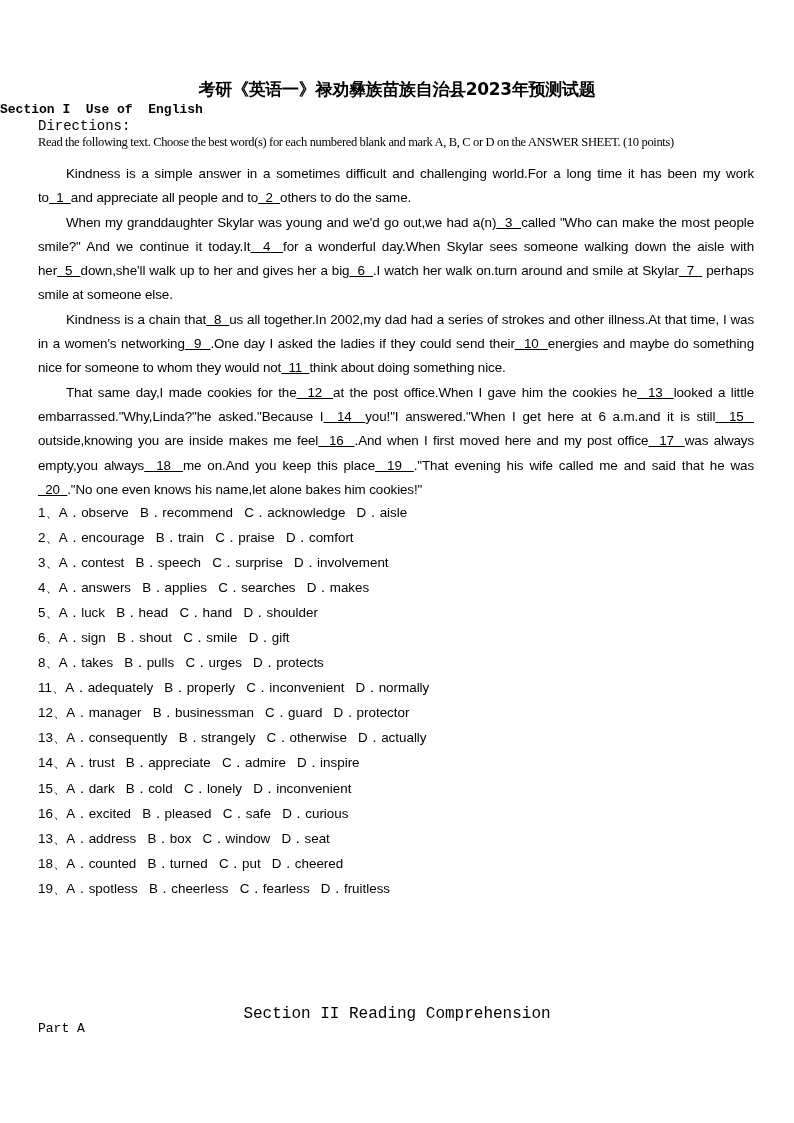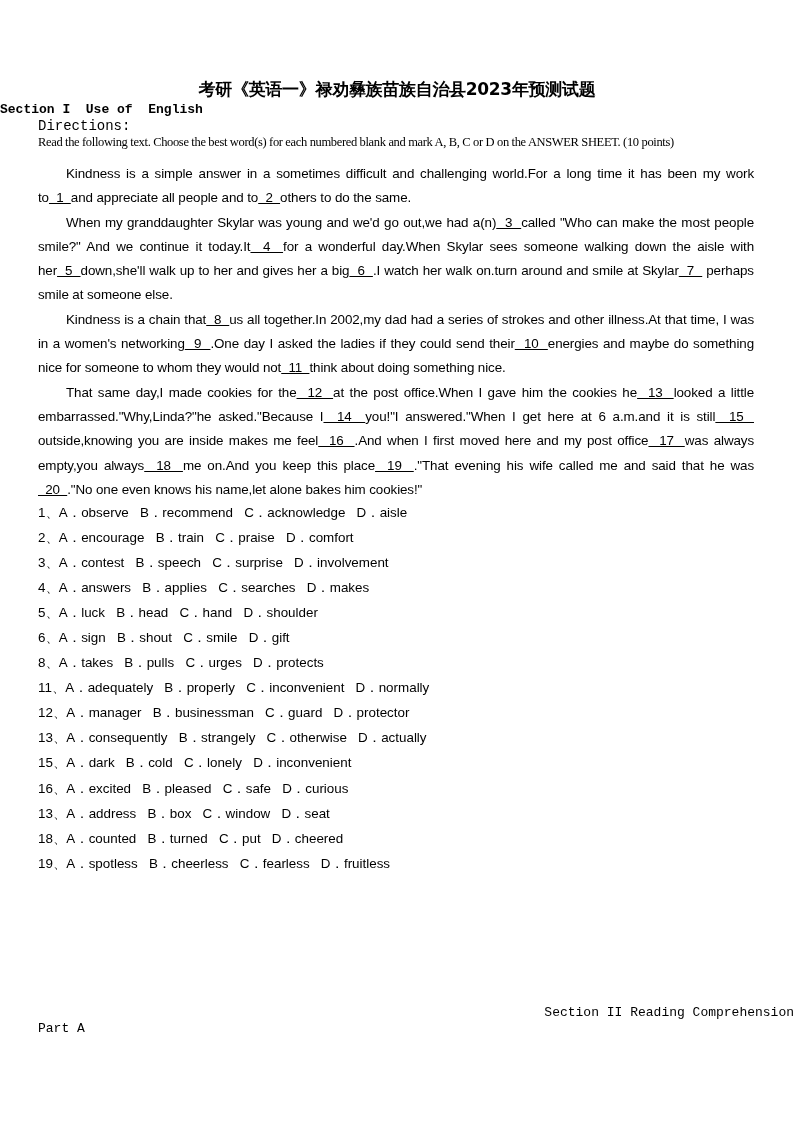--- a/index.html
+++ b/index.html
@@ -25,21 +25,21 @@
   .passage {
     position: absolute; left: 38px; top: 162px; width: 716px;
     font-size: 13.4px; line-height: 24.3px; letter-spacing: -0.1px;
   }
   .passage p { margin: 0; text-indent: 28px; text-align: justify; }
   .blank { text-decoration: underline; white-space: pre; }
   .options { position: absolute; left: 38px; top: 500px; font-size: 13.4px; }
   .opt-row { height: 25.05px; line-height: 25px; white-space: nowrap; }
   .opt-row span { white-space: pre; }
   .section2 {
-    position: absolute; left: 0; top: 1005px; width: 794px; text-align: right; font-size: 13px; white-space: pre;
+    position: absolute; left: 0; top: 1005px; width: 794px; text-align: center; font-size: 16px; white-space: pre;
   }
   .parta { position: absolute; left: 38px; top: 1021px; font-size: 13px; text-align: center; }
 </style>
 </head>
 <body>
 
 <div class="page">
   <div class="title">考研《英语一》禄劝彝族苗族自治县2023年预测试题</div>
   <div class="subtitle mono">Section I  Use of  English</div>
   <div class="directions-label mono">Directions:</div>
@@ -56,20 +56,21 @@
       <div class="opt-row"><span>1、</span><span>A．</span><span>observe   </span><span>B．</span><span>recommend   </span><span>C．</span><span>acknowledge   </span><span>D．</span><span>aisle</span></div>
       <div class="opt-row"><span>2、</span><span>A．</span><span>encourage   </span><span>B．</span><span>train   </span><span>C．</span><span>praise   </span><span>D．</span><span>comfort</span></div>
       <div class="opt-row"><span>3、</span><span>A．</span><span>contest   </span><span>B．</span><span>speech   </span><span>C．</span><span>surprise   </span><span>D．</span><span>involvement</span></div>
       <div class="opt-row"><span>4、</span><span>A．</span><span>answers   </span><span>B．</span><span>applies   </span><span>C．</span><span>searches   </span><span>D．</span><span>makes</span></div>
       <div class="opt-row"><span>5、</span><span>A．</span><span>luck   </span><span>B．</span><span>head   </span><span>C．</span><span>hand   </span><span>D．</span><span>shoulder</span></div>
       <div class="opt-row"><span>6、</span><span>A．</span><span>sign   </span><span>B．</span><span>shout   </span><span>C．</span><span>smile   </span><span>D．</span><span>gift</span></div>
       <div class="opt-row"><span>8、</span><span>A．</span><span>takes   </span><span>B．</span><span>pulls   </span><span>C．</span><span>urges   </span><span>D．</span><span>protects</span></div>
       <div class="opt-row"><span>11、</span><span>A．</span><span>adequately   </span><span>B．</span><span>properly   </span><span>C．</span><span>inconvenient   </span><span>D．</span><span>normally</span></div>
       <div class="opt-row"><span>12、</span><span>A．</span><span>manager   </span><span>B．</span><span>businessman   </span><span>C．</span><span>guard   </span><span>D．</span><span>protector</span></div>
       <div class="opt-row"><span>13、</span><span>A．</span><span>consequently   </span><span>B．</span><span>strangely   </span><span>C．</span><span>otherwise   </span><span>D．</span><span>actually</span></div>
+      <div class="opt-row"><span>14、</span><span>A．</span><span>trust   </span><span>B．</span><span>appreciate   </span><span>C．</span><span>admire   </span><span>D．</span><span>inspire</span></div>
       <div class="opt-row"><span>15、</span><span>A．</span><span>dark   </span><span>B．</span><span>cold   </span><span>C．</span><span>lonely   </span><span>D．</span><span>inconvenient</span></div>
       <div class="opt-row"><span>16、</span><span>A．</span><span>excited   </span><span>B．</span><span>pleased   </span><span>C．</span><span>safe   </span><span>D．</span><span>curious</span></div>
       <div class="opt-row"><span>13、</span><span>A．</span><span>address   </span><span>B．</span><span>box   </span><span>C．</span><span>window   </span><span>D．</span><span>seat</span></div>
       <div class="opt-row"><span>18、</span><span>A．</span><span>counted   </span><span>B．</span><span>turned   </span><span>C．</span><span>put   </span><span>D．</span><span>cheered</span></div>
       <div class="opt-row"><span>19、</span><span>A．</span><span>spotless   </span><span>B．</span><span>cheerless   </span><span>C．</span><span>fearless   </span><span>D．</span><span>fruitless</span></div>
     </div>
 
   <div class="section2 mono">Section II Reading Comprehension</div>
   <div class="parta mono">Part A</div>
 </div>

